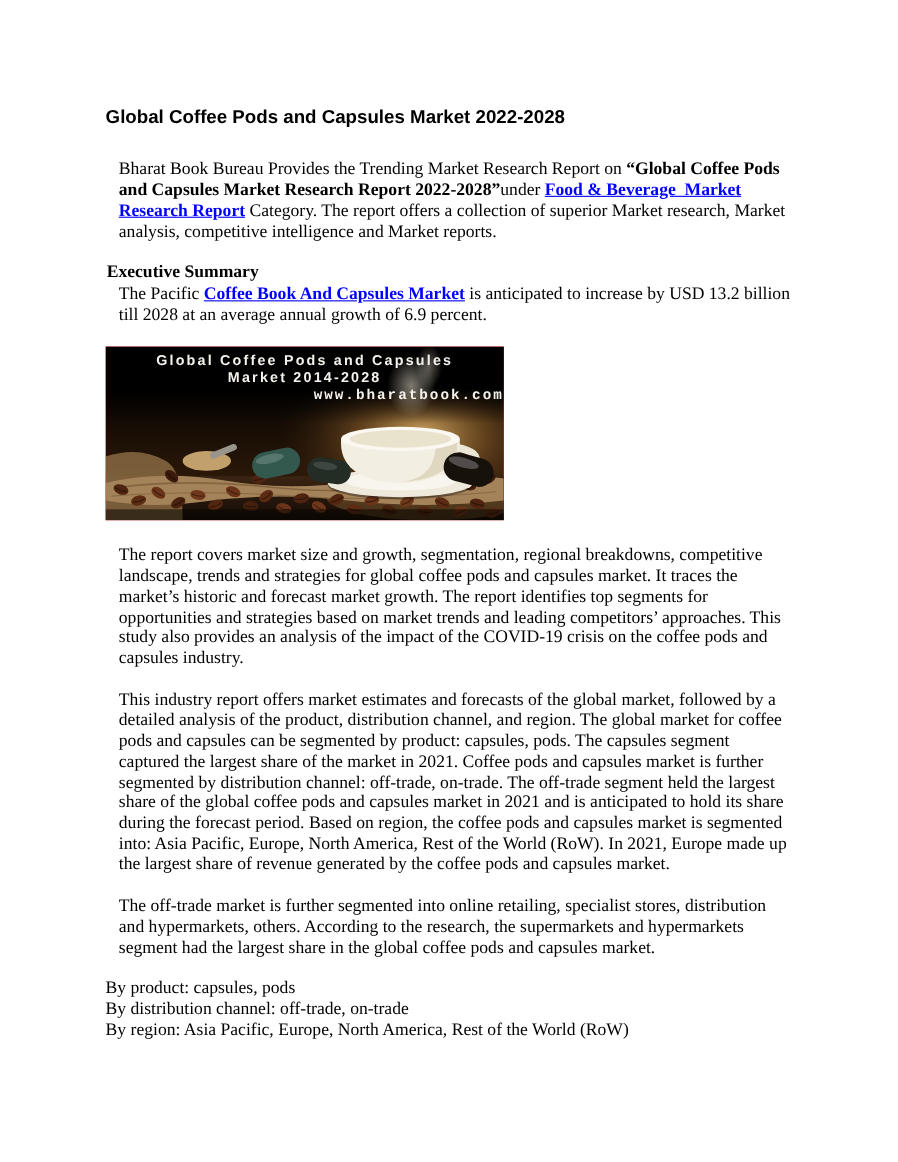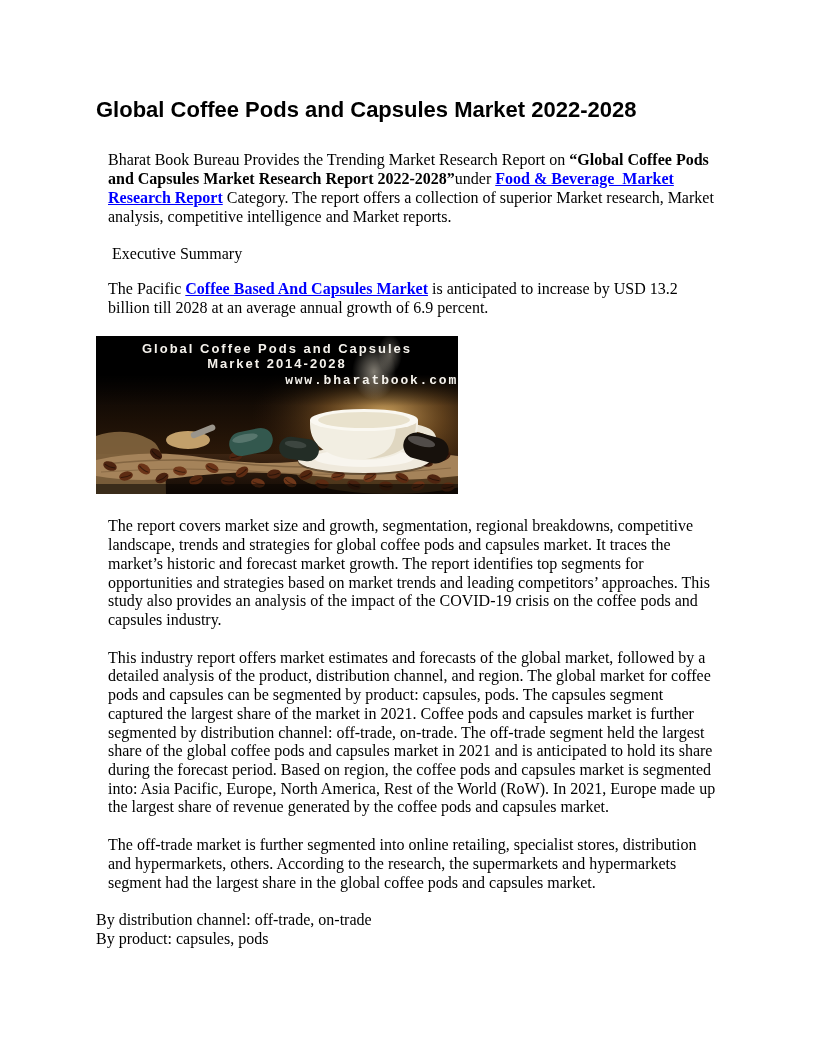--- a/index.html
+++ b/index.html
@@ -11,27 +11,27 @@
     padding: 97px 96px 0 96px;
     font-family: "Liberation Serif", serif;
     font-size: 16px;
     line-height: 1.17;
     color: #000000;
     overflow: hidden;
   }
   .doc-title {
     font-family: "Liberation Sans", sans-serif;
     font-weight: bold;
-    font-size: 22px;
+    font-size: 17px;
     line-height: 1.2;
     margin: 0 0 28px 0;
     white-space: nowrap;
   }
   .para { margin: 0 0 19px 12px; }
-  .heading { font-weight: normal; margin: 16px; }
+  .heading { font-weight: bold; margin: 1px; }
   .bold { font-weight: bold; }
   .doclink {
     color: #0000FF;
     font-weight: bold;
     text-decoration: underline;
     cursor: pointer;
   }
   .seg-line { margin: 0; }
 
   
@@ -70,21 +70,21 @@
 </head>
 <body>
 
 <div class="page">
 
   <h1 class="doc-title">Global Coffee Pods and Capsules Market 2022-2028</h1>
 
   <p class="para"><span>Bharat Book Bureau Provides the Trending Market Research Report on </span><span class="bold">“Global Coffee Pods and Capsules Market Research Report 2022-2028”</span><span>under </span><a class="doclink">Food &amp; Beverage&nbsp; Market Research Report</a><span> Category. The report offers a collection of superior Market research, Market analysis, competitive intelligence and Market reports.</span></p>
 
   <p class="heading">Executive Summary</p>
-  <p class="para" style="margin-top:0;"><span>The Pacific </span><a class="doclink">Coffee Based And Capsules Market</a><span> is anticipated to increase by USD 13.2 billion till 2028 at an average annual growth of 6.9 percent.</span></p>
+  <p class="para" style="margin-top:0;"><span>The Pacific </span><a class="doclink">Coffee Book And Capsules Market</a><span> is anticipated to increase by USD 13.2 billion till 2028 at an average annual growth of 6.9 percent.</span></p>
 
   <div class="promo">
     <svg viewBox="0 0 362 158" width="362" height="158" xmlns="http://www.w3.org/2000/svg">
       <defs>
         <linearGradient id="bgGrad" x1="0" y1="0" x2="0" y2="1">
           <stop offset="0" stop-color="#050302"></stop>
           <stop offset="0.45" stop-color="#150c05"></stop>
           <stop offset="0.75" stop-color="#2b1808"></stop>
           <stop offset="1" stop-color="#1b0f07"></stop>
         </linearGradient>
@@ -188,16 +188,17 @@
       <div>Global Coffee Pods and Capsules</div>
       <div>Market 2014-2028</div>
     </div>
     <div class="promo-url">www.bharatbook.com</div>
   </div>
 
   <p class="para">The report covers market size and growth, segmentation, regional breakdowns, competitive landscape, trends and strategies for global coffee pods and capsules market. It traces the market’s historic and forecast market growth. The report identifies top segments for opportunities and strategies based on market trends and leading competitors’ approaches. This study also provides an analysis of the impact of the COVID-19 crisis on the coffee pods and capsules industry.</p>
   <p class="para">This industry report offers market estimates and forecasts of the global market, followed by a detailed analysis of the product, distribution channel, and region. The global market for coffee pods and capsules can be segmented by product: capsules, pods. The capsules segment captured the largest share of the market in 2021. Coffee pods and capsules market is further segmented by distribution channel: off-trade, on-trade. The off-trade segment held the largest share of the global coffee pods and capsules market in 2021 and is anticipated to hold its share during the forecast period. Based on region, the coffee pods and capsules market is segmented into: Asia Pacific, Europe, North America, Rest of the World (RoW). In 2021, Europe made up the largest share of revenue generated by the coffee pods and capsules market.</p>
   <p class="para">The off-trade market is further segmented into online retailing, specialist stores, distribution and hypermarkets, others. According to the research, the supermarkets and hypermarkets segment had the largest share in the global coffee pods and capsules market.</p>
 
+  <p class="seg-line">By product: capsules, pods</p>
   <p class="seg-line">By distribution channel: off-trade, on-trade</p>
-  <p class="seg-line">By product: capsules, pods</p>
+  <p class="seg-line">By region: Asia Pacific, Europe, North America, Rest of the World (RoW)</p>
 
 </div>
 
 </body></html>

